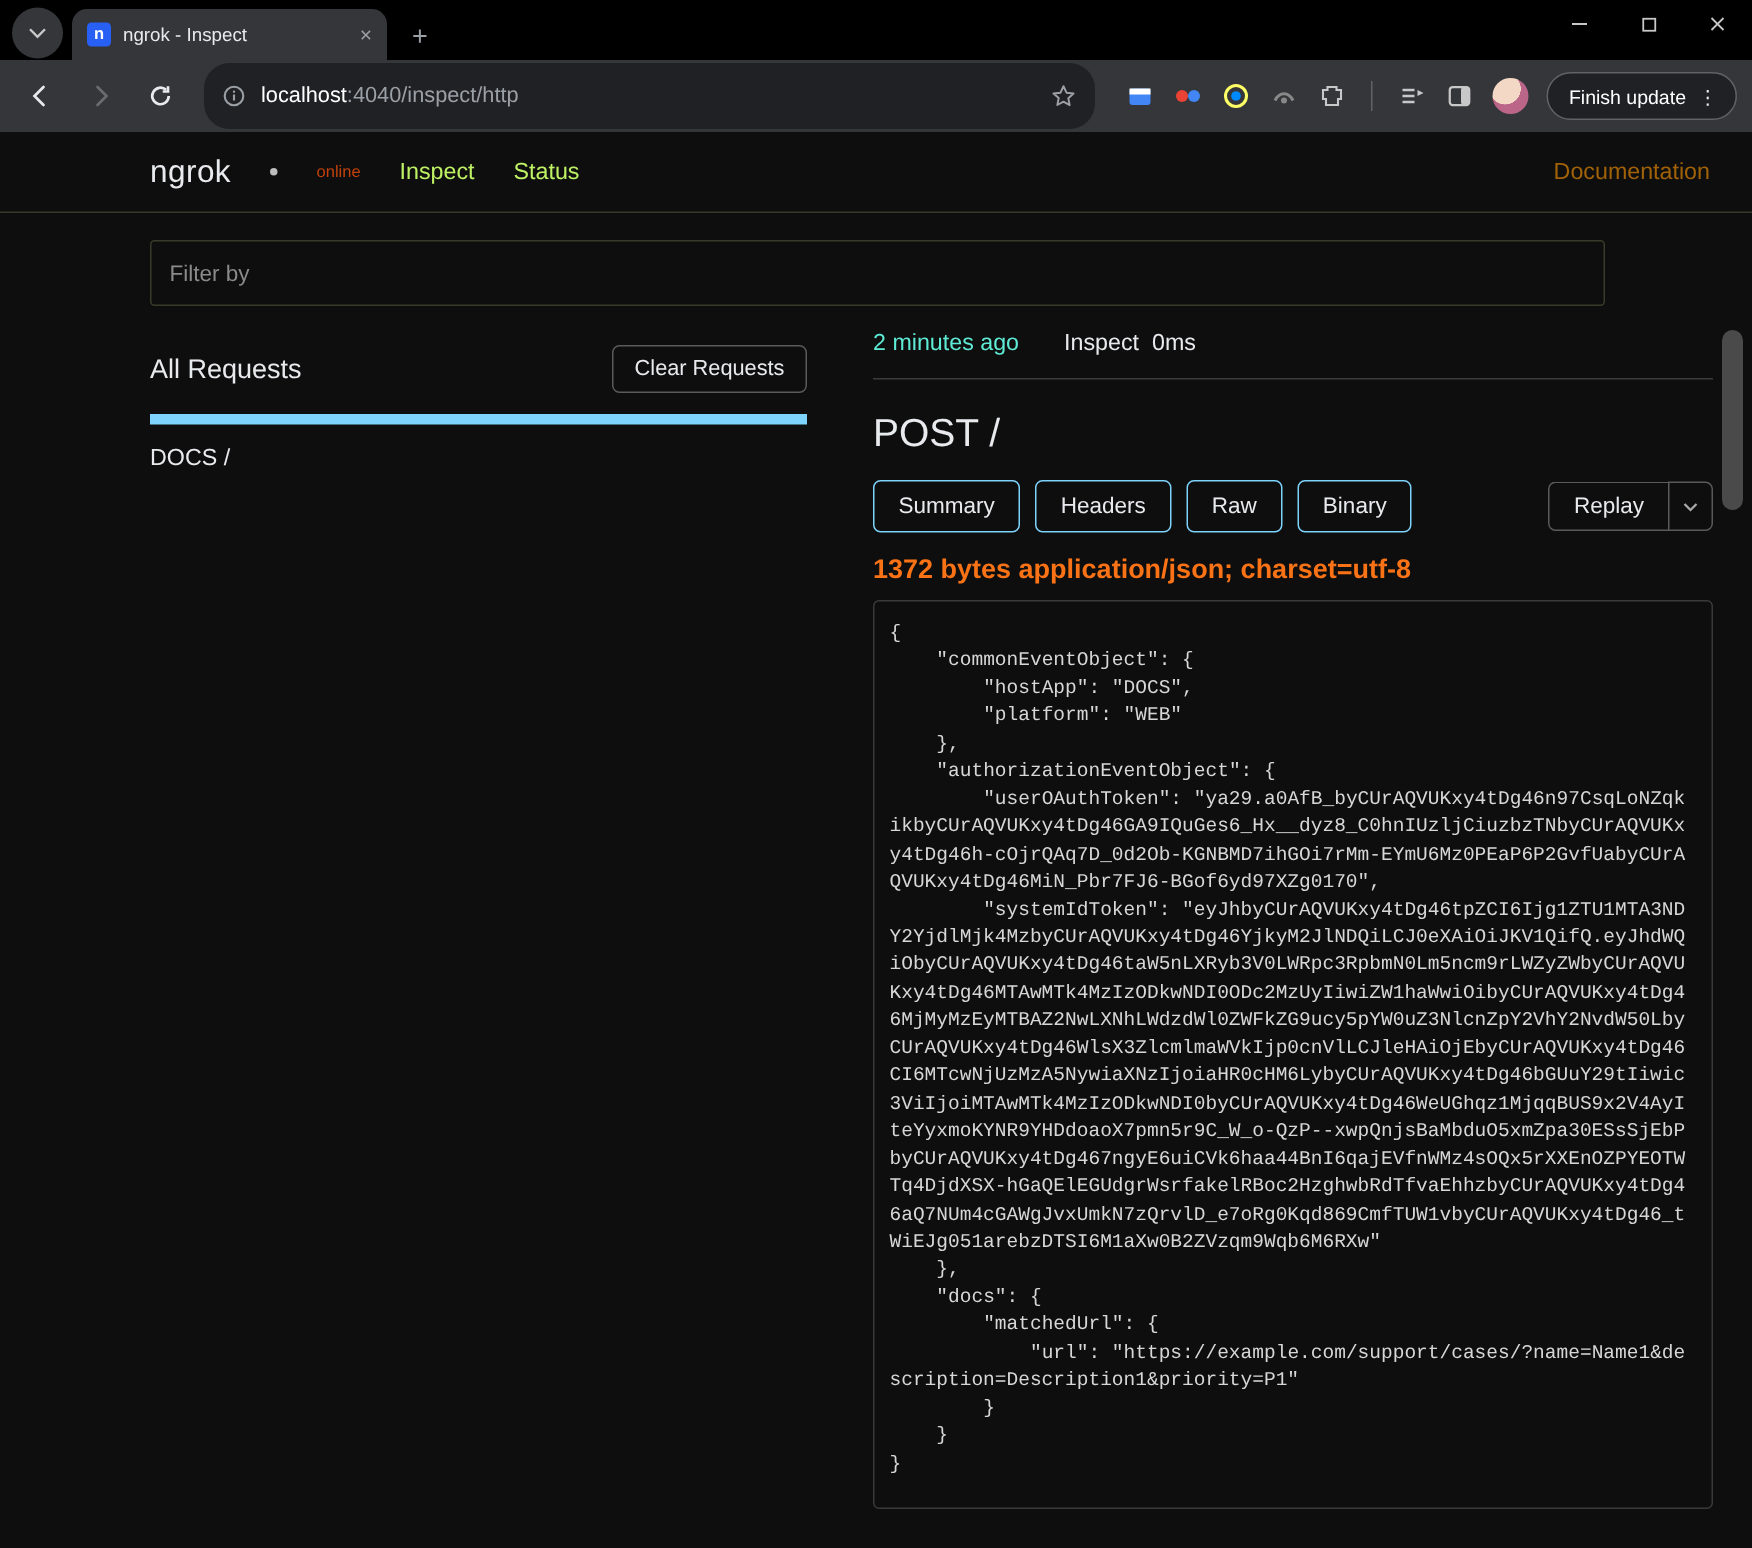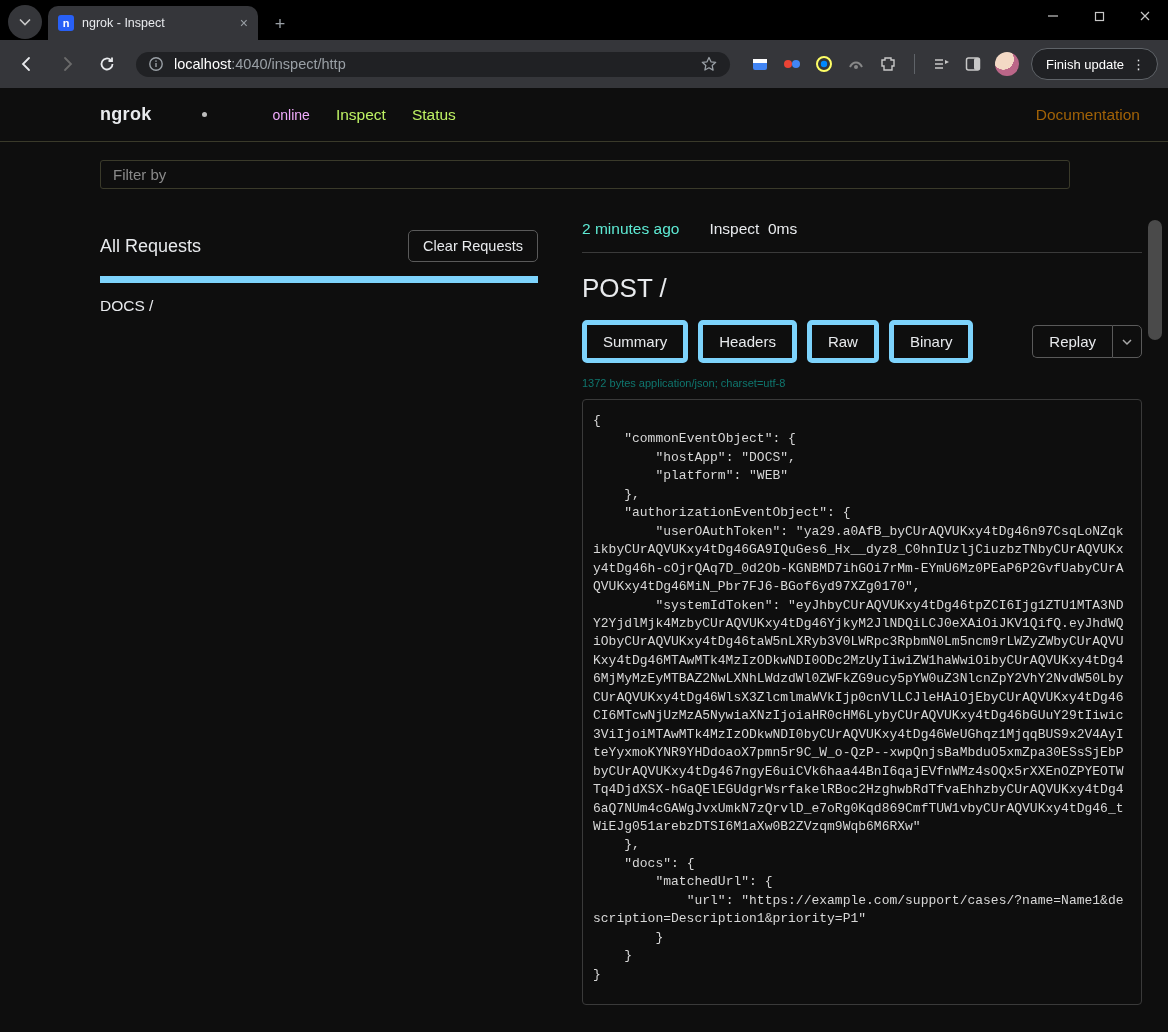--- a/index.html
+++ b/index.html
@@ -13,65 +13,65 @@
   .tab .fav { width:16px; height:16px; border-radius:3px; background:#2860f6; color:#fff; font-size:11px; font-weight:700; display:flex; align-items:center; justify-content:center; }
   .tab .title { font-size:12.5px; color:#e8eaed; }
   .tab .x { margin-left:auto; color:#9aa0a6; font-size:14px; }
   .newtab { width:28px; height:28px; margin:8px 0 0 8px; color:#9aa0a6; display:flex; align-items:center; justify-content:center; font-size:18px;}
   .win-controls { margin-left:auto; display:flex; }
   .win-btn { width:46px; height:32px; display:flex; align-items:center; justify-content:center; color:#c7c7c7; }
 
   .toolbar { height:48px; background:#35363a; display:flex; align-items:center; padding:0 10px; gap:6px; }
   .tbtn { width:34px; height:34px; display:flex; align-items:center; justify-content:center; color:#c8c8c8; border-radius:17px; }
   .tbtn.disabled { color:#6b6b6b; }
-  .omnibox { flex:1; height:25px; background:#202124; border-radius:17px; display:flex; align-items:center; padding:0 12px; gap:10px; color:#bdc1c6; margin:0 6px;}
+  .omnibox { flex:1; height:44px; background:#202124; border-radius:17px; display:flex; align-items:center; padding:0 12px; gap:10px; color:#bdc1c6; margin:0 6px;}
   .omnibox .secure { color:#9aa0a6; display:flex; align-items:center; }
   .omnibox .url { font-size:14.5px; }
   .omnibox .url .host { color:#fff; }
   .omnibox .url .rest { color:#9aa0a6; }
   .omnibox .star { margin-left:auto; color:#9aa0a6; }
   .ext-row { display:flex; align-items:center; gap:12px; padding-left:8px; }
   .ext-ic { width:20px; height:20px; display:flex; align-items:center; justify-content:center; }
   .vdiv { width:1px; height:20px; background:#5f6368; margin:0 4px; }
   .avatar { width:24px; height:24px; border-radius:12px; background: radial-gradient(circle at 35% 30%, #f3d9c5 0 45%, #b68 46% 100%); overflow:hidden;}
   .finish { height:32px; border-radius:16px; border:1px solid #5f6368; background:#202124; color:#fff; font-size:13px; padding:0 10px 0 14px; display:flex; align-items:center; gap:8px;text-align:right; }
   .finish .dots { letter-spacing:2px; color:#e8eaed; }
 
   
   .page { position:absolute; top:88px; left:0; right:0; bottom:0; background:#0e0e0e; }
   .ng-header { height:54px; border-bottom:1px solid #3a3a2a; display:flex; align-items:center; padding:0 22px 0 100px; gap:26px; font-size:15.5px; }
-  .brand { font-weight:700; font-size:18px; letter-spacing:.3px; margin-right:24px;}
+  .brand { font-weight:400; font-size:21px; letter-spacing:.3px; margin-right:0;}
   .dot { width:5px; height:5px; border-radius:3px; background:#bdbdbd; display:inline-block;}
-  .pill { font-size:14px; color:#f0abfc;margin-left:40px;}
+  .pill { font-size:11px; color:#c2410c;}
   .navlink { color:#bef264; }
   .spacer { flex:1; }
   .doclink { color:#a16207; margin-right:6px;}
 
   .content { display:flex; padding:18px 0 0 100px; height:calc(100% - 54px);}
   .col-l { width:456px; padding-right:18px;}
   .col-r { flex:1; padding:0 26px 0 26px; position:relative;}
 
-  .filter { width:970px; height:29px; border:1px solid #3a3a2a; border-radius:3px; background:transparent; color:#e8eaed; padding:0 12px; font-size:15px; outline:none; position:absolute; left:100px; top:72px;}
+  .filter { width:970px; height:44px; border:1px solid #3a3a2a; border-radius:3px; background:transparent; color:#e8eaed; padding:0 12px; font-size:15px; outline:none; position:absolute; left:100px; top:72px;}
   .filter::placeholder{ color:#8a8a8a;}
 
   .below-filter { margin-top:60px;}
   .lhdr { display:flex; align-items:center; justify-content:space-between; border-bottom:7px solid #7dd3fc; padding:10px 0 14px;}
   .lhdr h2 { font-size:18px; font-weight:500;}
   .btn { border:1px solid #5a5a5a; background:transparent; color:#e8eaed; border-radius:5px; padding:7px 14px; font-size:14.5px;}
   .reqitem { padding:14px 0; font-size:15.5px; }
 
   .meta { display:flex; gap:30px; font-size:15.5px; margin-top:60px; padding-bottom:14px; border-bottom:1px solid #3a3a3a;}
   .meta .lab { color:#5eead4;}
   h1.title { font-size:26px; font-weight:500; margin:20px 0 16px;}
   .tabs { display:flex; gap:10px; align-items:center;}
-  .tabbtn { border:5px solid #7dd3fc; background:transparent; color:#e8eaed; border-radius:5px; padding:8px 16px; font-size:15px;}
+  .tabbtn { border:1px solid #7dd3fc; background:transparent; color:#e8eaed; border-radius:5px; padding:8px 16px; font-size:15px;}
   .replay-wrap { margin-left:auto; display:flex;}
   .replay { border:1px solid #5a5a5a; border-right:none; border-radius:5px 0 0 5px; padding:7px 16px; font-size:15px; background:transparent; color:#e8eaed;}
   .replay-dd { border:1px solid #5a5a5a; border-radius:0 5px 5px 0; width:30px; display:flex; align-items:center; justify-content:center; color:#9a9a9a;}
-  .ct { font-size:11px; color:#0f766e; margin:14px 0 10px;}
+  .ct { font-size:18px; color:#f97316; margin:14px 0 10px;font-weight:bold;}
   .body { border:1px solid #3a3a3a; border-radius:4px; padding:12px 10px 14px 10px; font-family: Consolas, "Courier New", monospace; font-size:13px; line-height:1.42; color:#d7d7d7; white-space:pre-wrap; word-break:break-all; height:606px; overflow:hidden;}
   .scroll-ind { position:absolute; top:60px; right:6px; width:14px; height:120px; background:#4a4a4a; border-radius:7px;}
 
   svg { display:block; }
 </style>
 </head>
 <body>
 
 <div class="titlebar">
   <div class="tab-strip">

